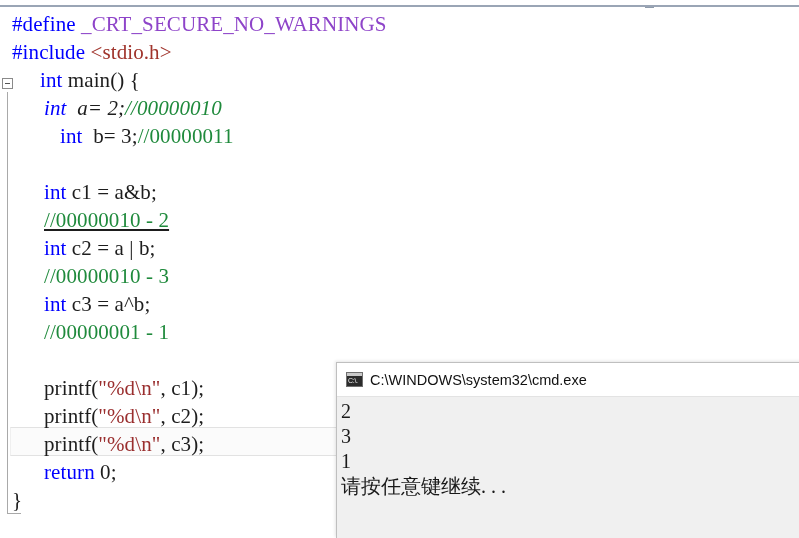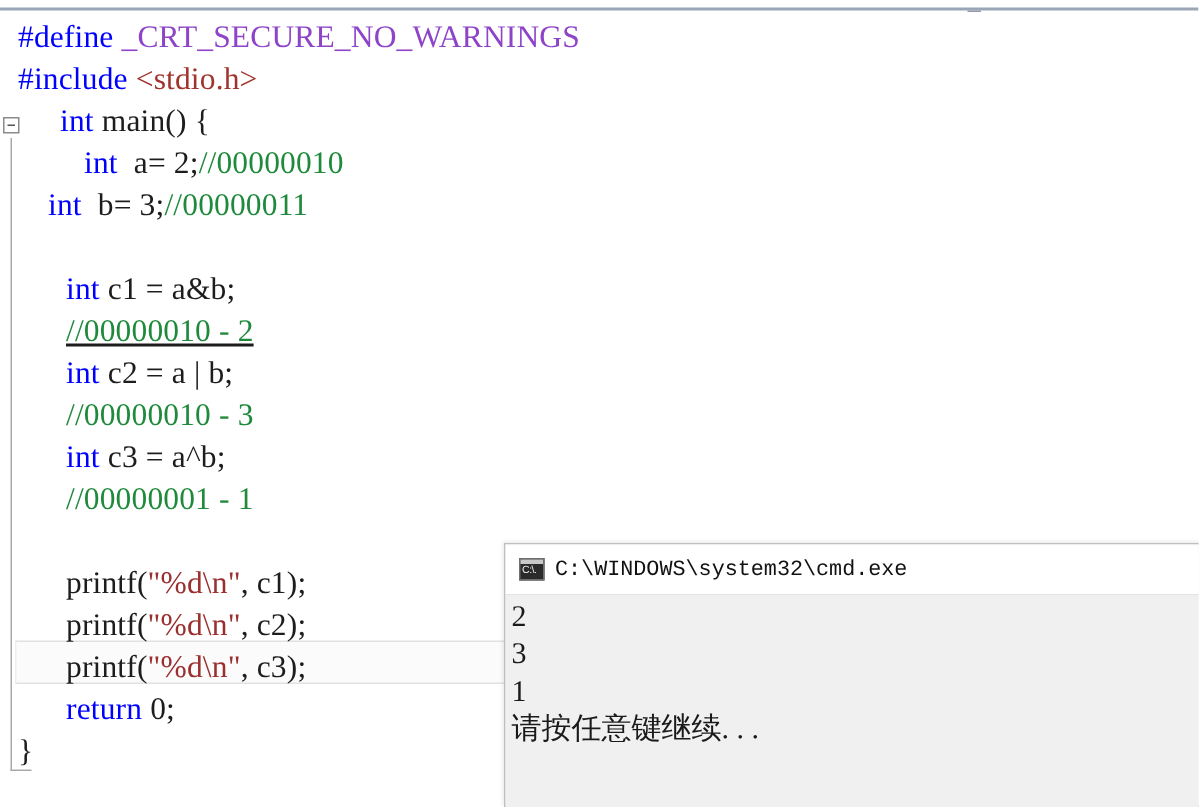--- a/index.html
+++ b/index.html
@@ -138,21 +138,21 @@
   #console-icon-glyph {
     position: absolute;
     left: 1px; top: 3px;
     font-family: "Liberation Sans", sans-serif;
     font-size: 7px;
     color: #f2f2f2;
     line-height: 10px;
     letter-spacing: -0.3px;
   }
   #console-title-text {
-    font-family: Liberation Mono, monospace;
+    font-family: Liberation Sans, sans-serif;
     font-size: 14.5px;
     color: #111111;
     white-space: nowrap;
   }
   #console-body {
     position: relative;
     height: 141px;
     background: #f0f0f0;
     padding: 2px 0 0 4px;
     box-sizing: border-box;
@@ -177,22 +177,22 @@
   <div id="fold-box"></div>
   <div id="fold-line"></div>
   <div id="fold-line-foot"></div>
 
   <div id="current-line"></div>
 
   <div id="code-lines">
       <div class="code-line" style="top: 2px; left: 12px;"><span class="pre">#define</span><span class="plain"> </span><span class="macro">_CRT_SECURE_NO_WARNINGS</span></div>
       <div class="code-line" style="top: 30px; left: 12px;"><span class="pre">#include</span><span class="plain"> </span><span class="hdr">&lt;stdio.h&gt;</span></div>
       <div class="code-line" style="top: 58px; left: 0; margin-left: 40px;"><span class="kw">int</span><span class="plain"> main() {</span></div>
-      <div class="code-line" style="top: 86px; left: 56px;"><span class="kw">int</span><span class="plain">  a= 2;</span><span class="cmt">//00000010</span></div>
-      <div class="code-line" style="top: 114px; left: 32px; font-family: Liberation Serif, serif;"><span class="kw">int</span><span class="plain">  b= 3;</span><span class="cmt">//00000011</span></div>
+      <div class="code-line" style="top: 86px; left: 44px; font-style: italic;"><span class="kw">int</span><span class="plain">  a= 2;</span><span class="cmt">//00000010</span></div>
+      <div class="code-line" style="top: 114px; left: 60px; font-family: Liberation Serif, serif;"><span class="kw">int</span><span class="plain">  b= 3;</span><span class="cmt">//00000011</span></div>
       <div class="code-line" style="top: 142px; left: 44px;"></div>
       <div class="code-line" style="top: 170px; left: 44px;"><span class="kw">int</span><span class="plain"> c1 = a&amp;b;</span></div>
       <div class="code-line" style="top: 198px; left: 44px; text-decoration: underline;"><span class="cmt">//00000010 - 2</span></div>
       <div class="code-line" style="top: 226px; left: 44px;"><span class="kw">int</span><span class="plain"> c2 = a | b;</span></div>
       <div class="code-line" style="top: 254px; left: 44px;"><span class="cmt">//00000010 - 3</span></div>
       <div class="code-line" style="top: 282px; left: 44px;"><span class="kw">int</span><span class="plain"> c3 = a^b;</span></div>
       <div class="code-line" style="top: 310px; left: 44px;"><span class="cmt">//00000001 - 1</span></div>
       <div class="code-line" style="top: 338px; left: 44px;"></div>
       <div class="code-line" style="top: 366px; left: 44px;"><span class="plain">printf(</span><span class="str">"%d\n"</span><span class="plain">, c1);</span></div>
       <div class="code-line" style="top: 394px; left: 44px;"><span class="plain">printf(</span><span class="str">"%d\n"</span><span class="plain">, c2);</span></div>

